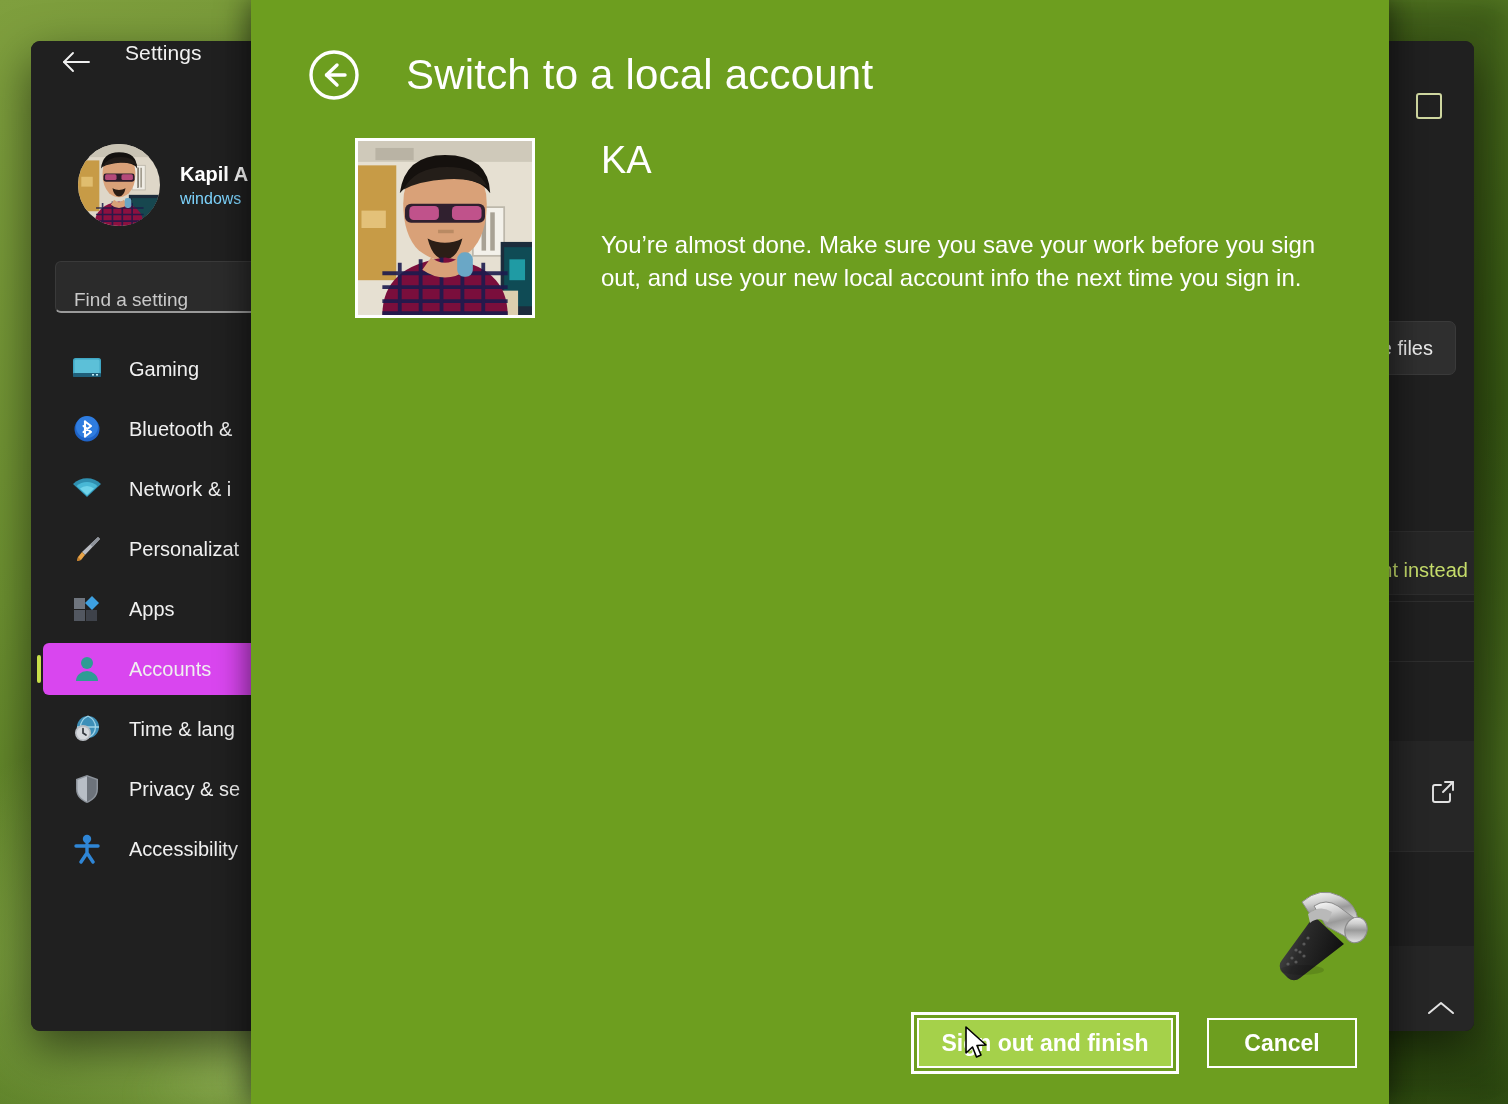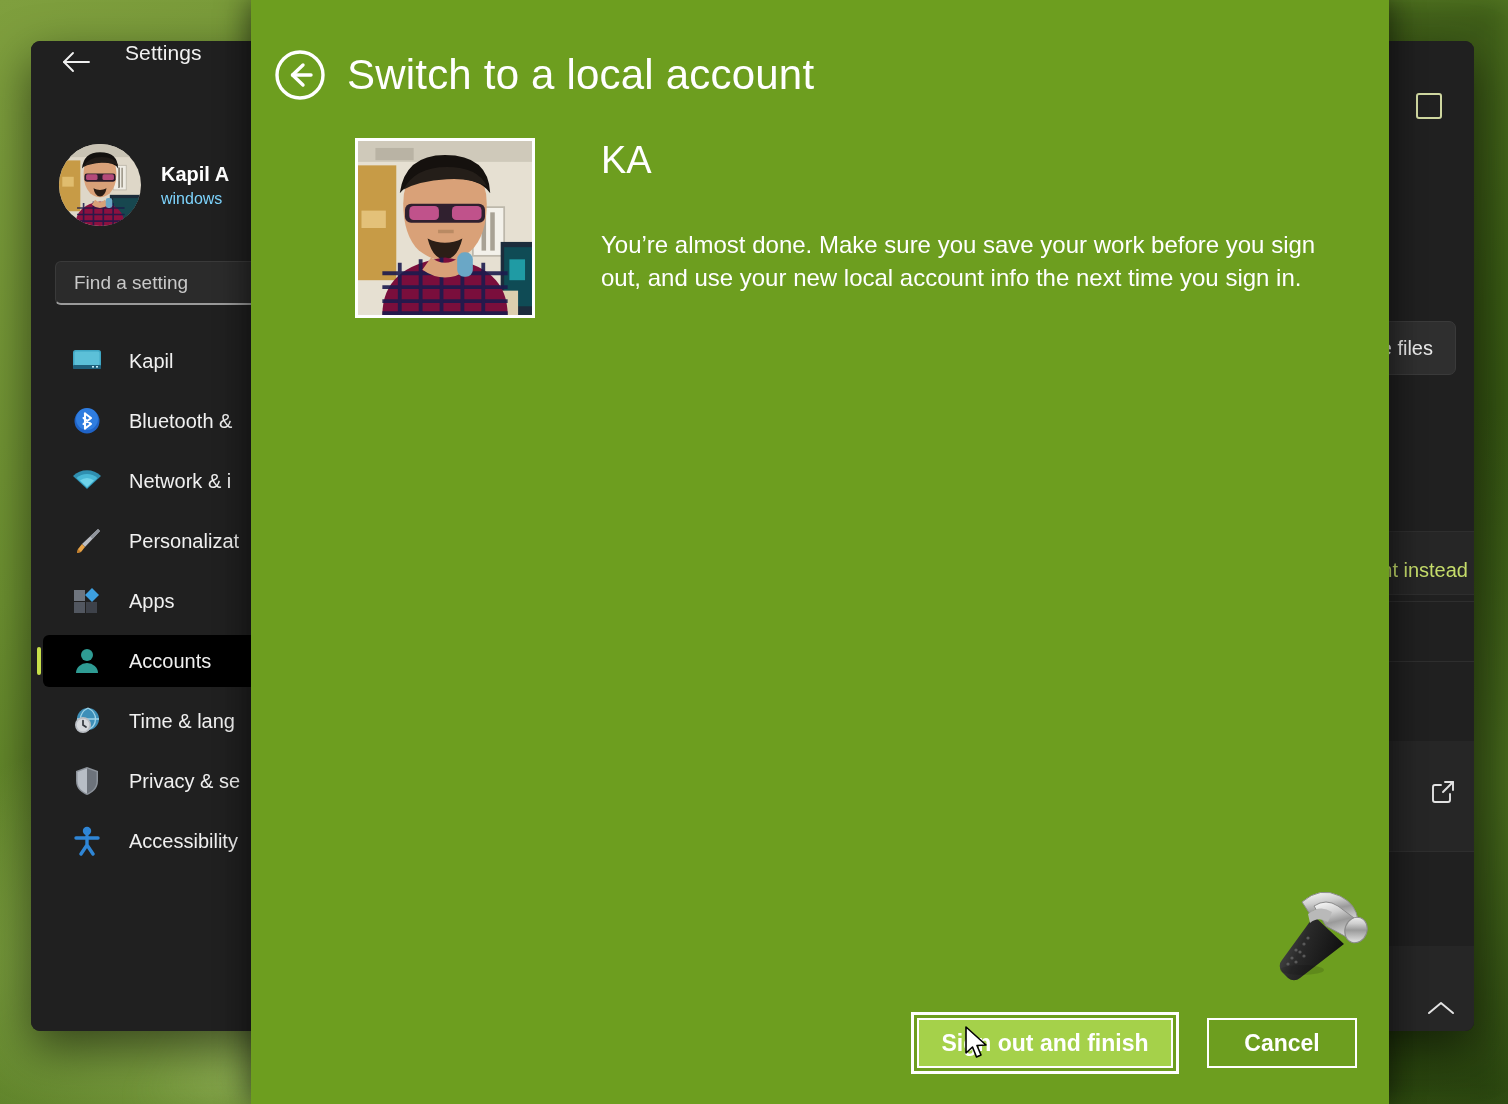--- a/index.html
+++ b/index.html
@@ -71,62 +71,63 @@
     font-size: 21px;
     color: #f1f1f1;
     letter-spacing: .1px;
   }
 
   .account-row {
     display: flex;
     align-items: center;
     padding: 20px 0 0 28px;
     height: 112px;
+    margin-left: 19px;
   }
   .avatar {
     width: 82px; height: 82px;
     border-radius: 50%;
     overflow: hidden;
     flex: 0 0 82px;
     position: relative;
   }
   .account-text { margin-left: 20px; overflow: hidden; }
   .account-name {
     font-size: 20px; font-weight: bold; color: #ffffff;
     white-space: nowrap;
   }
   .account-mail {
     font-size: 16px; color: #7dd3fc; margin-top: 4px;
     white-space: nowrap;
   }
 
   .search-box {
     margin: 30px 24px 0 24px;
-    height: 44px;
+    height: 52px;
     background: #2b2b2b;
     border: 1px solid #3a3a3a;
     border-bottom: 2px solid #9a9a9a;
     border-radius: 6px;
     display: flex;
-    align-items: center;
+    align-items: flex-end;
     padding: 0 18px;
   }
   .search-placeholder { font-size: 19px; color: #c9c9c9; }
 
   #navlist { margin-top: 30px; }
   .nav-item {
     position: relative;
     display: flex;
     align-items: center;
     height: 52px;
     margin: 8px 12px;
     padding-left: 28px;
     border-radius: 6px;
   }
-  .nav-item.selected { background: #000000; }
+  .nav-item.selected { background: #d946ef; }
   .nav-item.selected::before {
     content: "";
     position: absolute;
     left: -6px; top: 12px;
     width: 4px; height: 28px;
     border-radius: 2px;
     background: #c8e04a;
   }
   .nav-icon {
     width: 32px; height: 32px;
@@ -194,21 +195,22 @@
     left: 251px; top: 0;
     width: 1138px;
     height: 1104px;
     background: #6d9e1f;
     box-shadow: -8px 0 26px rgba(0,0,0,0.35), 8px 0 26px rgba(0,0,0,0.35);
     color: #ffffff;
   }
   .dlg-header {
     display: flex;
     align-items: center;
-    padding: 48px 0 0 22px;
+    padding: 48px 0 0 56px;
+    gap: 25px;
   }
   .dlg-back {
     width: 54px; height: 54px;
     flex: 0 0 54px;
   }
   .dlg-title {
     margin-left: 20px;
     font-size: 42px;
     font-weight: normal;
     color: #ffffff;
@@ -358,21 +360,21 @@
       <div class="nav-item">
         <span class="nav-icon">
           <svg width="30" height="24" viewBox="0 0 30 24" aria-hidden="true">
             <rect x="1" y="1" width="28" height="19" rx="2.5" fill="#3fa7c4"></rect>
             <rect x="2.5" y="2.5" width="25" height="14" rx="1.5" fill="#5cc0d8"></rect>
             <rect x="1" y="16" width="28" height="4" rx="1" fill="#1f5f7a"></rect>
             <rect x="20" y="17" width="2" height="1.6" fill="#bfe9f4"></rect>
             <rect x="24" y="17" width="2" height="1.6" fill="#bfe9f4"></rect>
           </svg>
         </span>
-        <span class="nav-label">Kapil</span>
+        <span class="nav-label">Gaming</span>
       </div>
 
       <div class="nav-item">
         <span class="nav-icon">
           <svg width="28" height="28" viewBox="0 0 28 28" aria-hidden="true">
             <circle cx="14" cy="14" r="12.5" fill="#1f63c7"></circle>
             <circle cx="14" cy="12" r="11" fill="#2f7de0"></circle>
             <path d="M12 6.5 L18 11 L10.5 17 M12 21.5 L18 17 L10.5 11" stroke="#ffffff" stroke-width="2.1" fill="none" stroke-linecap="round" stroke-linejoin="round"></path>
             <path d="M12 6.5 V21.5" stroke="#ffffff" stroke-width="2.1" stroke-linecap="round"></path>
           </svg>

